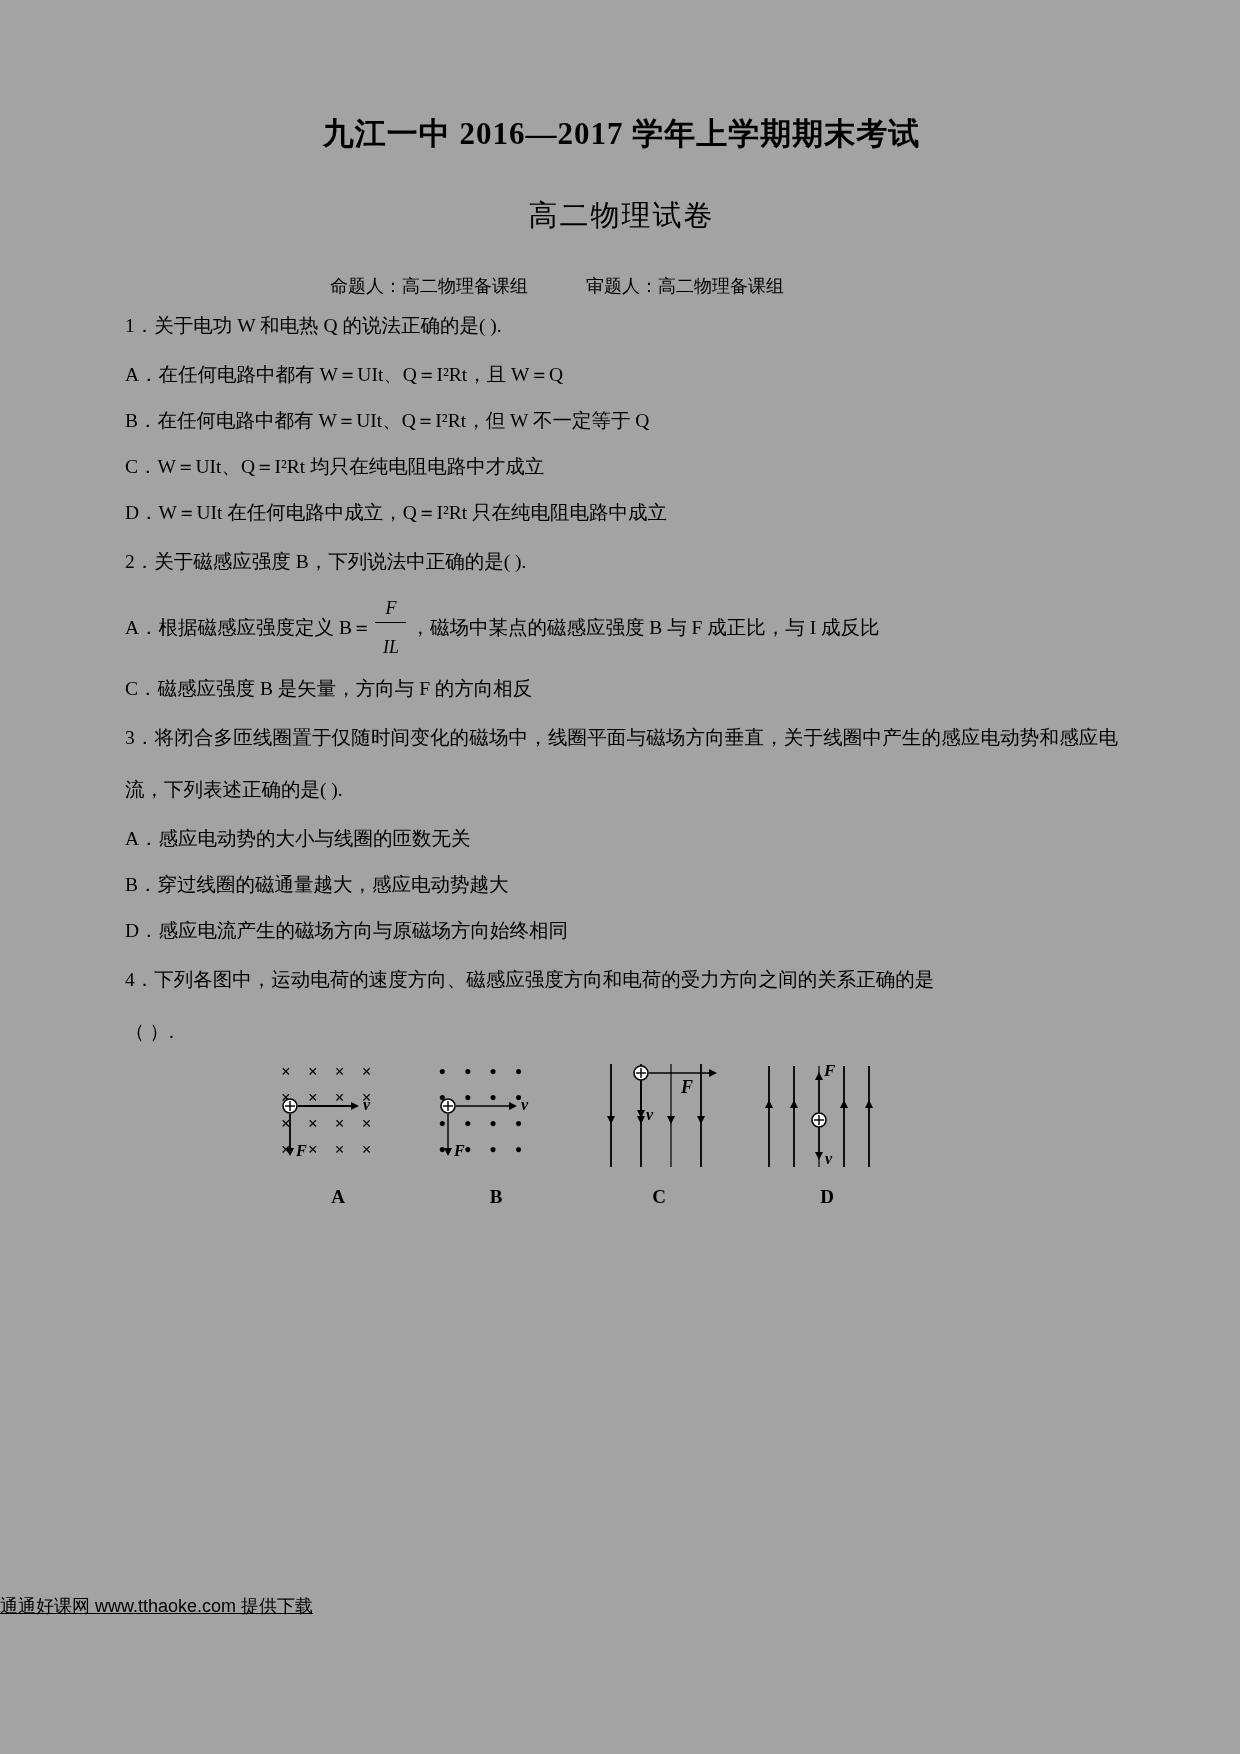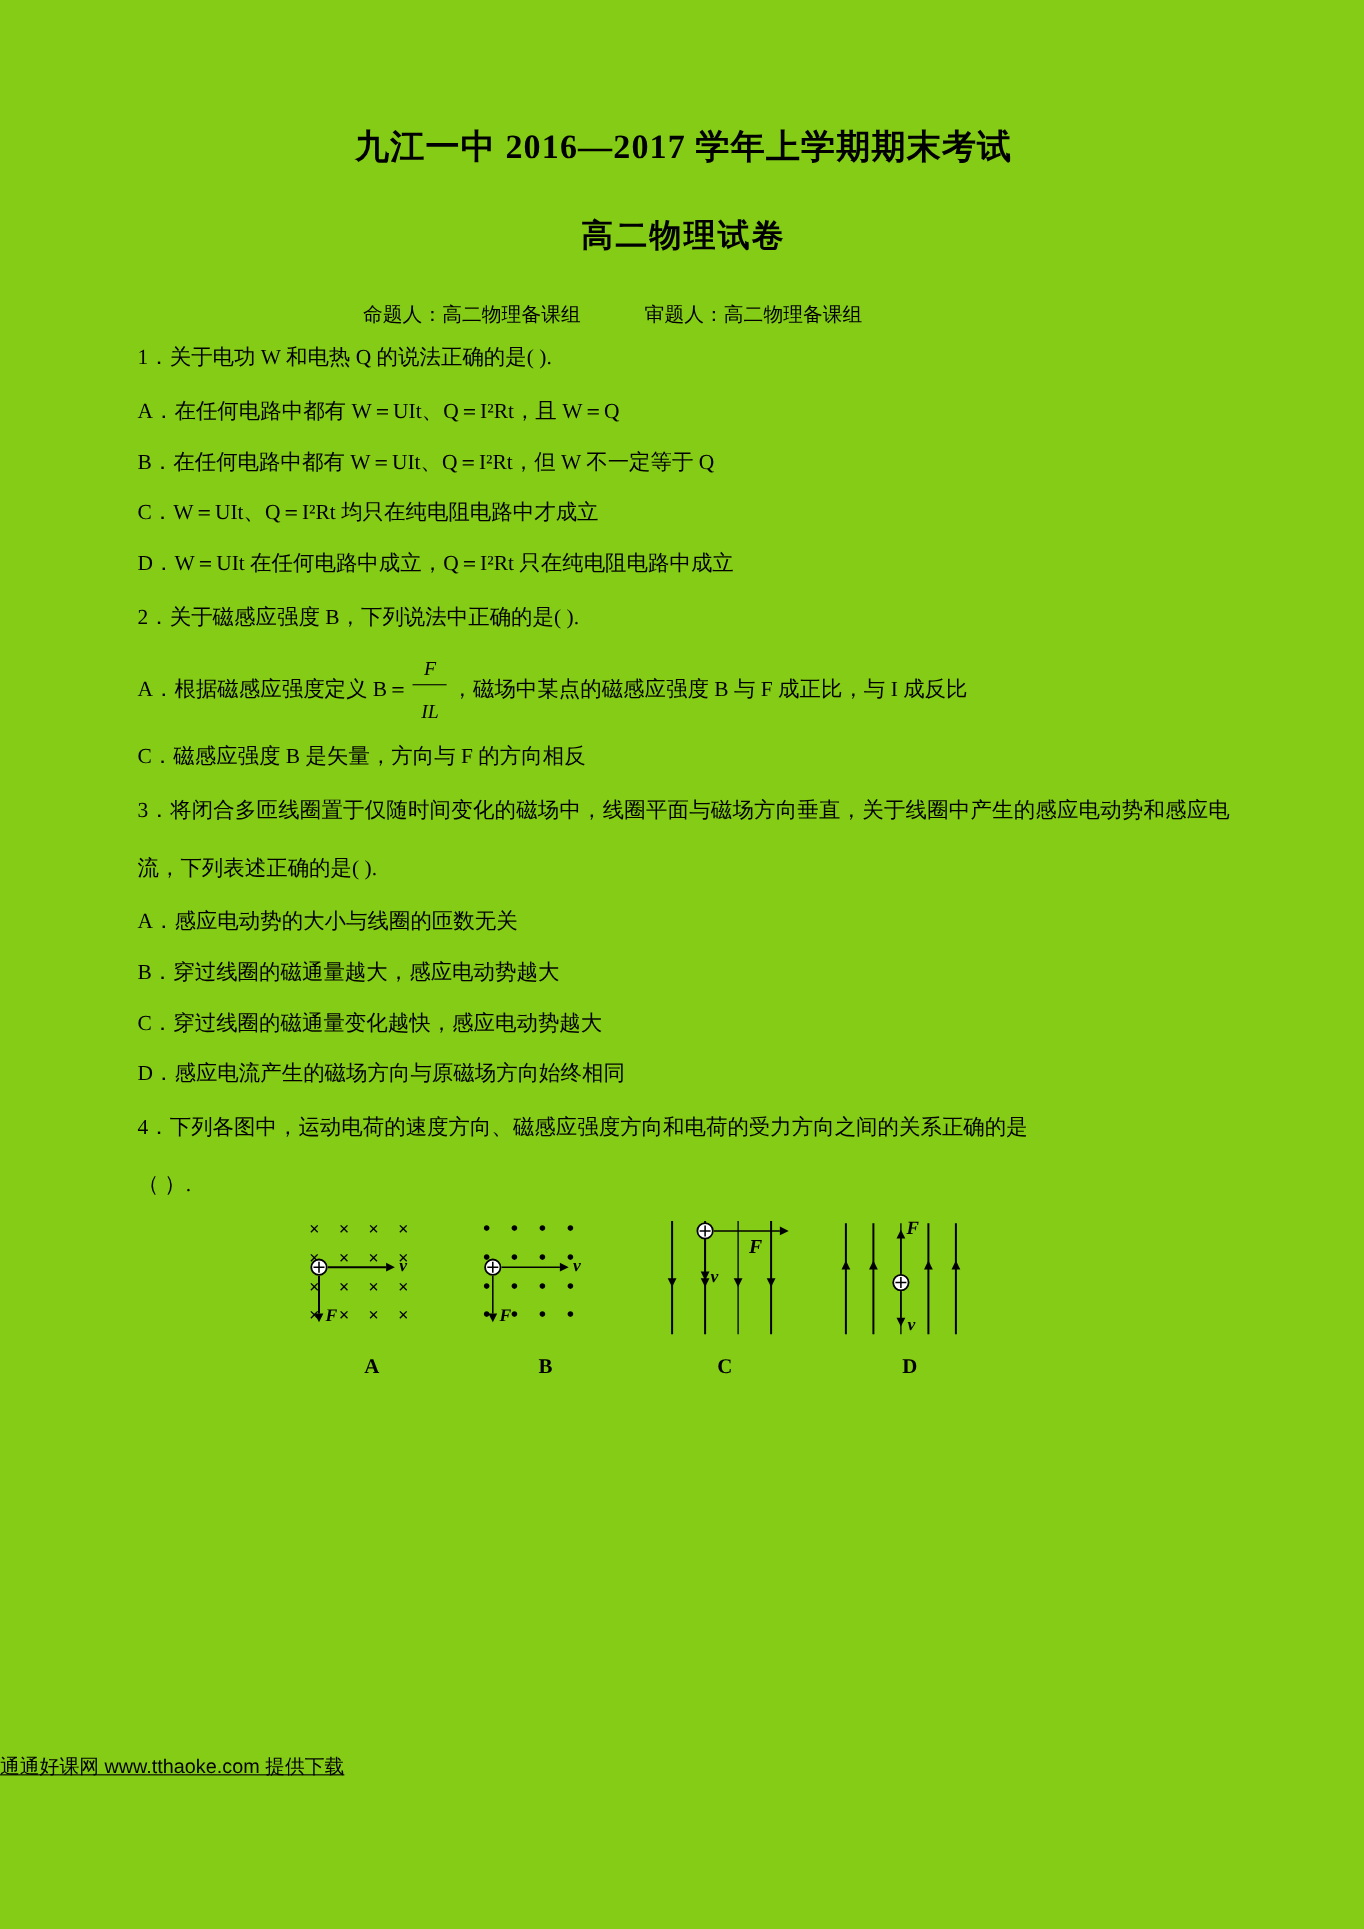--- a/index.html
+++ b/index.html
@@ -1,29 +1,29 @@
 <!DOCTYPE html>
 <html><head>
 <meta charset="utf-8">
 <style>
   html,body{margin:0;padding:0;background:#ffffff;}
   .page{
     position:relative;
     width:1240px;height:1754px;
-    margin:0 auto;background:#84cc16;color:#000;
+    margin:0 auto;background:#a3a3a3;color:#000;
     font-family:"Liberation Serif","DejaVu Serif",serif;
     overflow:hidden;
   }
   .content{padding:116px 122px 0 125px;}
   .doc-title{
     text-align:center;font-size:31px;font-weight:bold;
     line-height:36px;letter-spacing:1px;
   }
   .doc-subtitle{
-    text-align:center;font-size:29px;font-weight:bold;
+    text-align:center;font-size:29px;font-weight:normal;
     margin-top:46px;line-height:34px;letter-spacing:2px;
   }
   .meta{
     margin-top:40px;margin-left:205px;
     font-size:18px;
   }
   .meta-row{display:flex;line-height:28px;}
   .meta-row + .meta-row{margin-top:27px;}
   .meta-cell-left{width:256px;}
   .meta-cell-right{}
@@ -103,21 +103,20 @@
         <span class="num">F</span>
         <span class="den">IL</span>
       </span>
       <span>，磁场中某点的磁感应强度 B 与 F 成正比，与 I 成反比</span>
     </div>
     <div class="opt">C．磁感应强度 B 是矢量，方向与 F 的方向相反</div>
 
     <div class="line">3．将闭合多匝线圈置于仅随时间变化的磁场中，线圈平面与磁场方向垂直，关于线圈中产生的感应电动势和感应电流，下列表述正确的是(        ).</div>
     <div class="opt">A．感应电动势的大小与线圈的匝数无关</div>
     <div class="opt">B．穿过线圈的磁通量越大，感应电动势越大</div>
-    <div class="opt">C．穿过线圈的磁通量变化越快，感应电动势越大</div>
     <div class="opt">D．感应电流产生的磁场方向与原磁场方向始终相同</div>
 
     <div class="line">4．下列各图中，运动电荷的速度方向、磁感应强度方向和电荷的受力方向之间的关系正确的是</div>
     <div class="line">（    ）.</div>
 
     <div class="figure-row">
 
       <div class="diag-col">
         <div class="diag">
           <div class="sym-row" style="top:0;">× × × ×</div>

